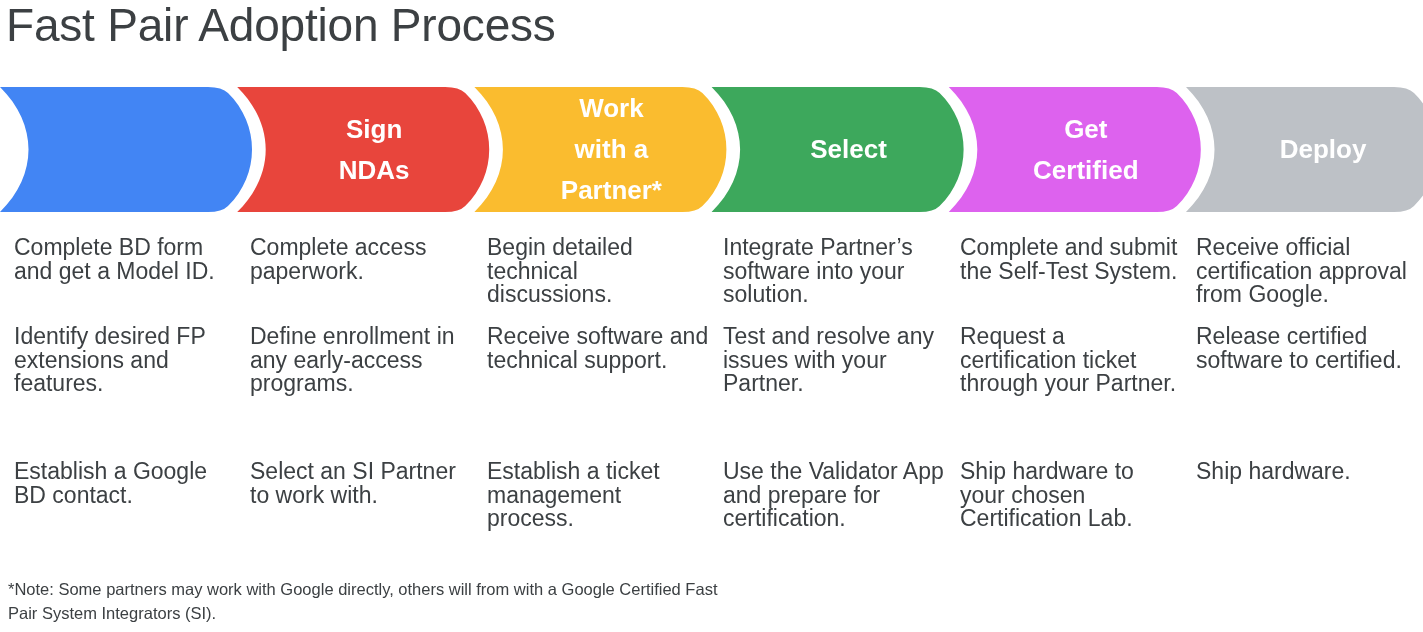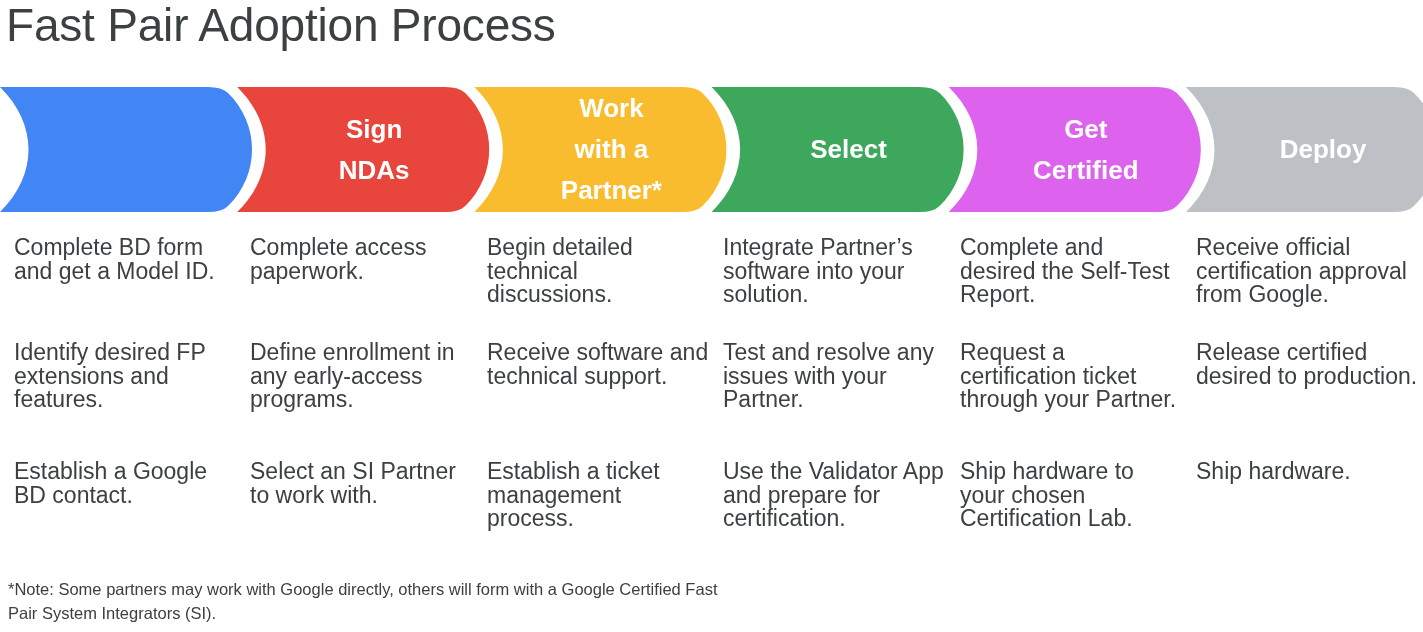--- a/index.html
+++ b/index.html
@@ -87,21 +87,21 @@
     width: 222px;
   }
   .bullet {
     position: absolute;
     font-size: 23px;
     line-height: 23.5px;
     color: #3c4043;
     width: 222px;
   }
   .bullet.b0 { top: 0px; }
-  .bullet.b1 { top: 105px; }
+  .bullet.b1 { top: 89px; }
   .bullet.b2 { top: 224px; }
 
   
   #footnote {
     position: absolute;
     left: 8px;
     top: 577px;
     width: 720px;
     font-size: 16.5px;
     line-height: 24px;
@@ -152,26 +152,26 @@
         <div class="bullet b0">Begin detailed technical discussions.</div>
         <div class="bullet b1">Receive software and technical support.</div>
         <div class="bullet b2">Establish a ticket management process.</div>
       </div>
       <div class="col" style="left: 723px;">
         <div class="bullet b0">Integrate Partner’s software into your solution.</div>
         <div class="bullet b1">Test and resolve any issues with your Partner.</div>
         <div class="bullet b2">Use the Validator App and prepare for certification.</div>
       </div>
       <div class="col" style="left: 960px;">
-        <div class="bullet b0">Complete and desired the Self-Test Report.</div>
+        <div class="bullet b0">Complete and submit the Self-Test System.</div>
         <div class="bullet b1">Request a certification ticket through your Partner.</div>
         <div class="bullet b2">Ship hardware to your chosen Certification Lab.</div>
       </div>
       <div class="col" style="left: 1196px;">
         <div class="bullet b0">Receive official certification approval from Google.</div>
-        <div class="bullet b1">Release certified desired to production.</div>
+        <div class="bullet b1">Release certified software to certified.</div>
         <div class="bullet b2">Ship hardware.</div>
       </div>
     </div>
 
-  <div id="footnote">*Note: Some partners may work with Google directly, others will form with a Google Certified Fast Pair System Integrators (SI).</div>
+  <div id="footnote">*Note: Some partners may work with Google directly, others will from with a Google Certified Fast Pair System Integrators (SI).</div>
 
 </div>
 
 </body></html>

